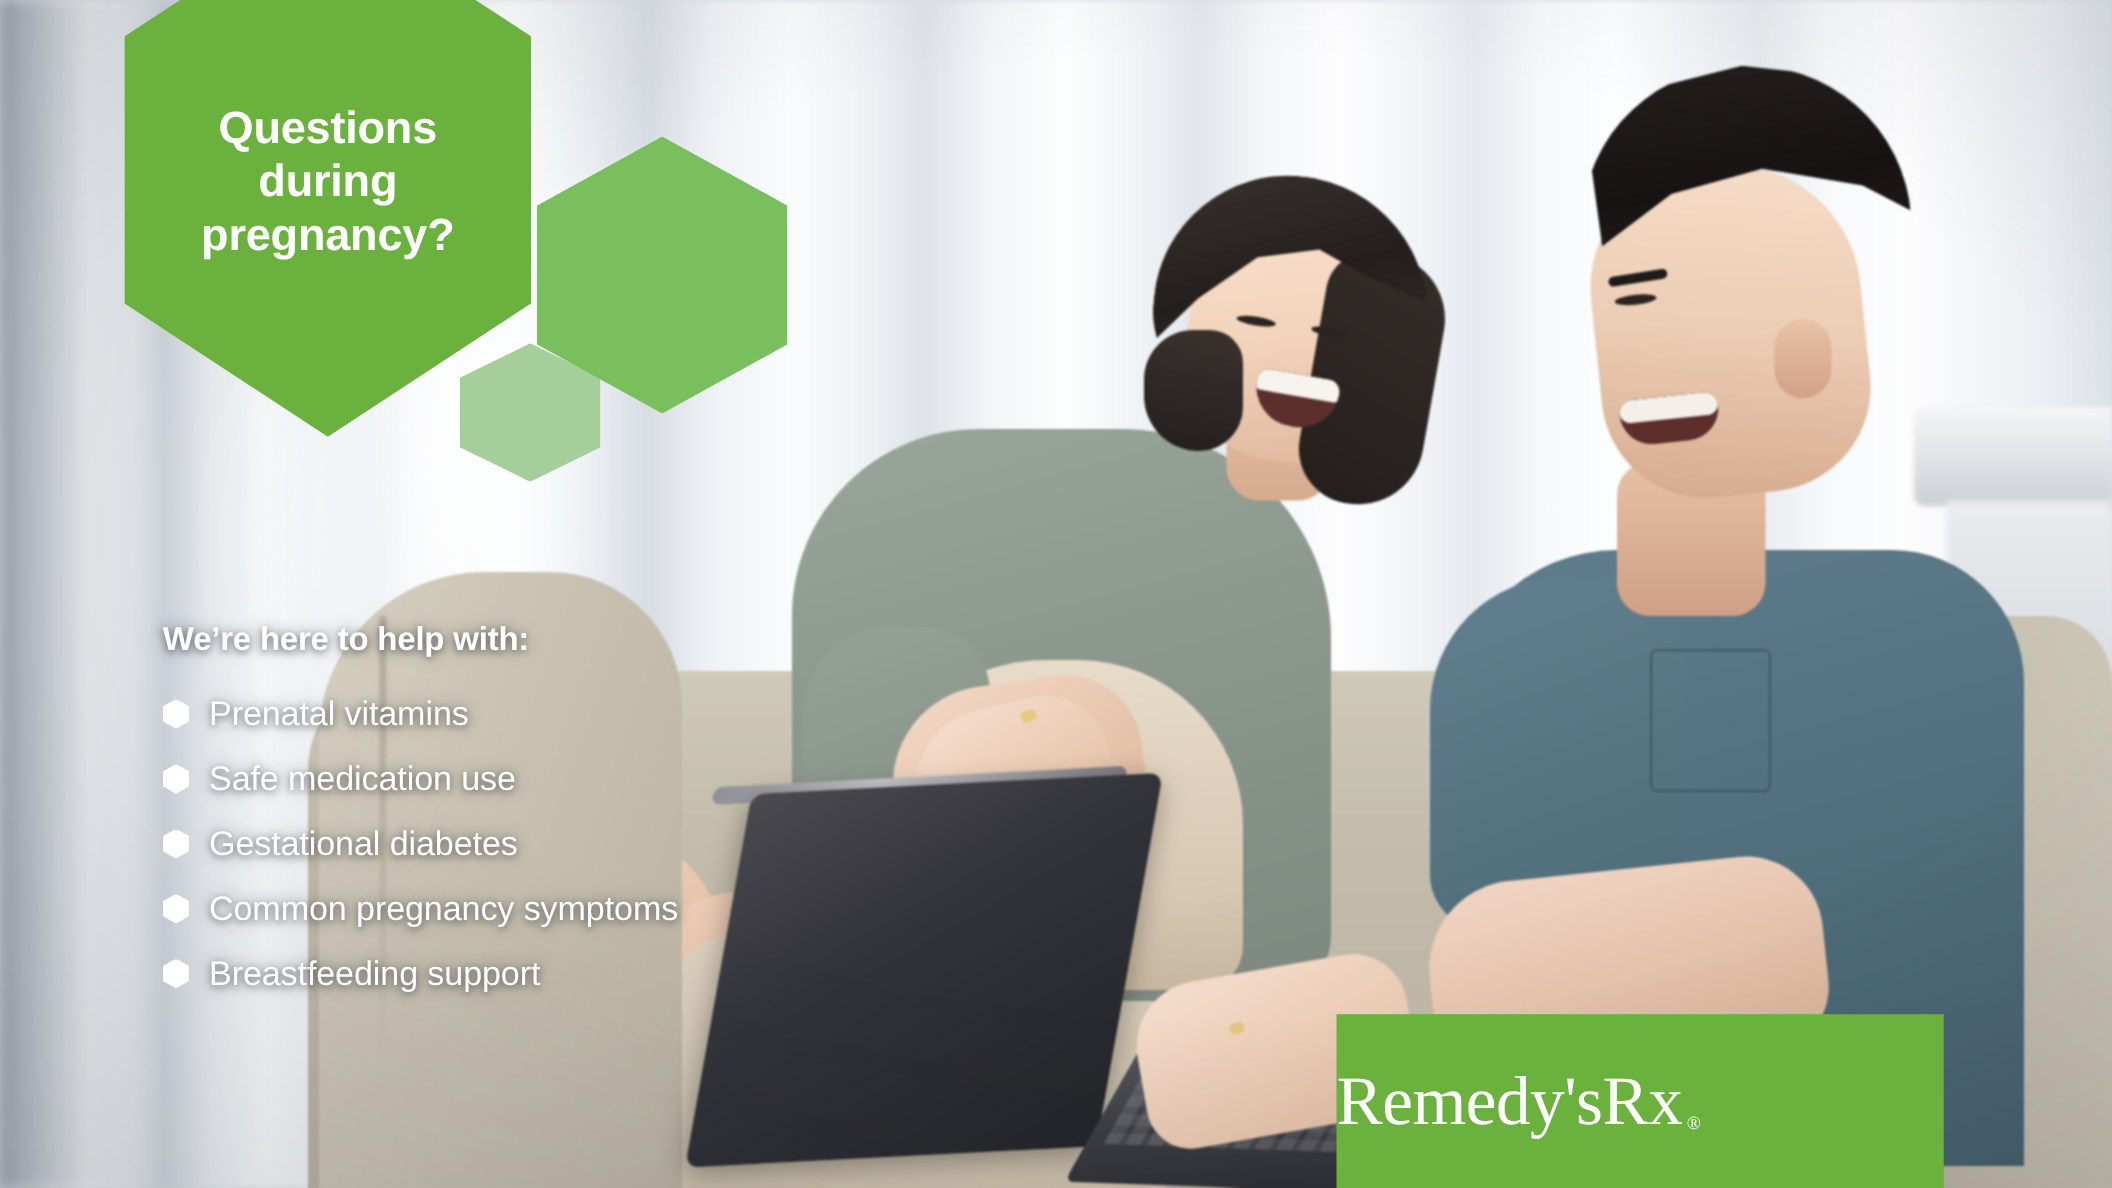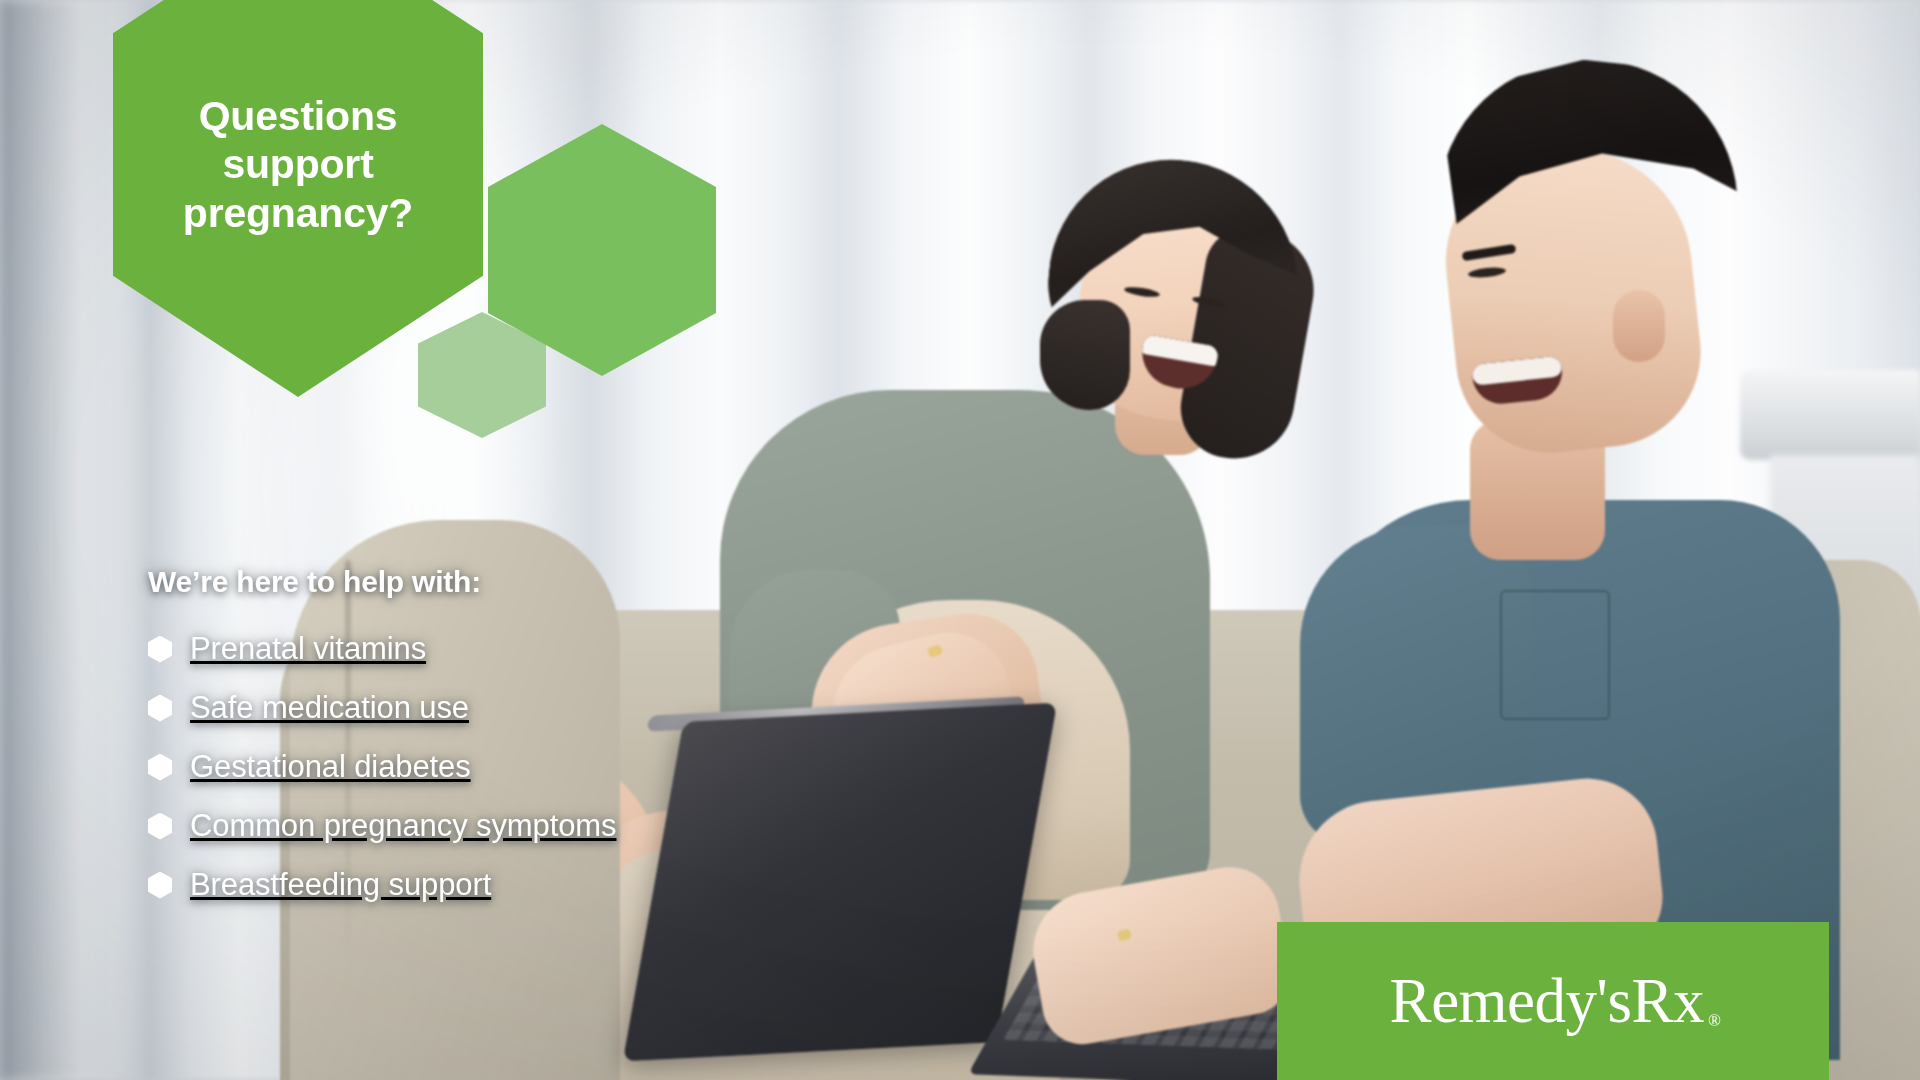--- a/index.html
+++ b/index.html
@@ -334,21 +334,21 @@
     z-index:6;
   }
   .copy-heading {
     color:#ffffff;
     font-weight:700;
     font-size:30px;
     letter-spacing:-0.2px;
     margin-bottom:32px;
     text-shadow:0 2px 7px rgba(45,52,60,.62), 0 0 16px rgba(45,52,60,.40);
   }
-  ul.bullets { list-style:none;text-decoration:underline; }
+  ul.bullets { list-style:none; }
   ul.bullets li {
     display:flex;
     align-items:center;
     gap:18px;
     margin-bottom:23px;
   }
   .bullet-hex {
     flex:0 0 auto;
     width:24px; height:27px;
     background:#ffffff;
@@ -361,27 +361,27 @@
     font-size:31px;
     font-weight:400;
     letter-spacing:-0.1px;
     text-shadow:0 2px 7px rgba(45,52,60,.60), 0 0 15px rgba(45,52,60,.42);
     white-space:nowrap;
   }
 
   
   .logo-box {
     position:absolute;
-    left:1277px; top:922px;
+    left:1215px; top:922px;
     width:552px; height:158px;
     background:#6BB13E;
     z-index:7;
     display:flex;
     align-items:center;
-    justify-content:center;
+    justify-content:flex-start;
   }
   .logo-word {
     color:#ffffff;
     font-family:"Liberation Serif", serif;
     font-size:63px;
     line-height:1;
     letter-spacing:-0.5px;
     position:relative;
     white-space:nowrap;
   }
@@ -459,21 +459,21 @@
     <div class="photo-dof"></div>
     <div class="photo-vignette"></div>
   </div>
 
   <div class="hex hex-small"></div>
   <div class="hex hex-mid"></div>
   <div class="hex hex-main"></div>
 
   <div class="headline">
     <span>Questions</span>
-    <span>support</span>
+    <span>during</span>
     <span>pregnancy?</span>
   </div>
 
   <div class="copy">
     <div class="copy-heading">We’re here to help with:</div>
     <ul class="bullets">
       <li>
         <span class="bullet-hex"></span>
         <span class="bullet-text">Prenatal vitamins</span>
       </li>

